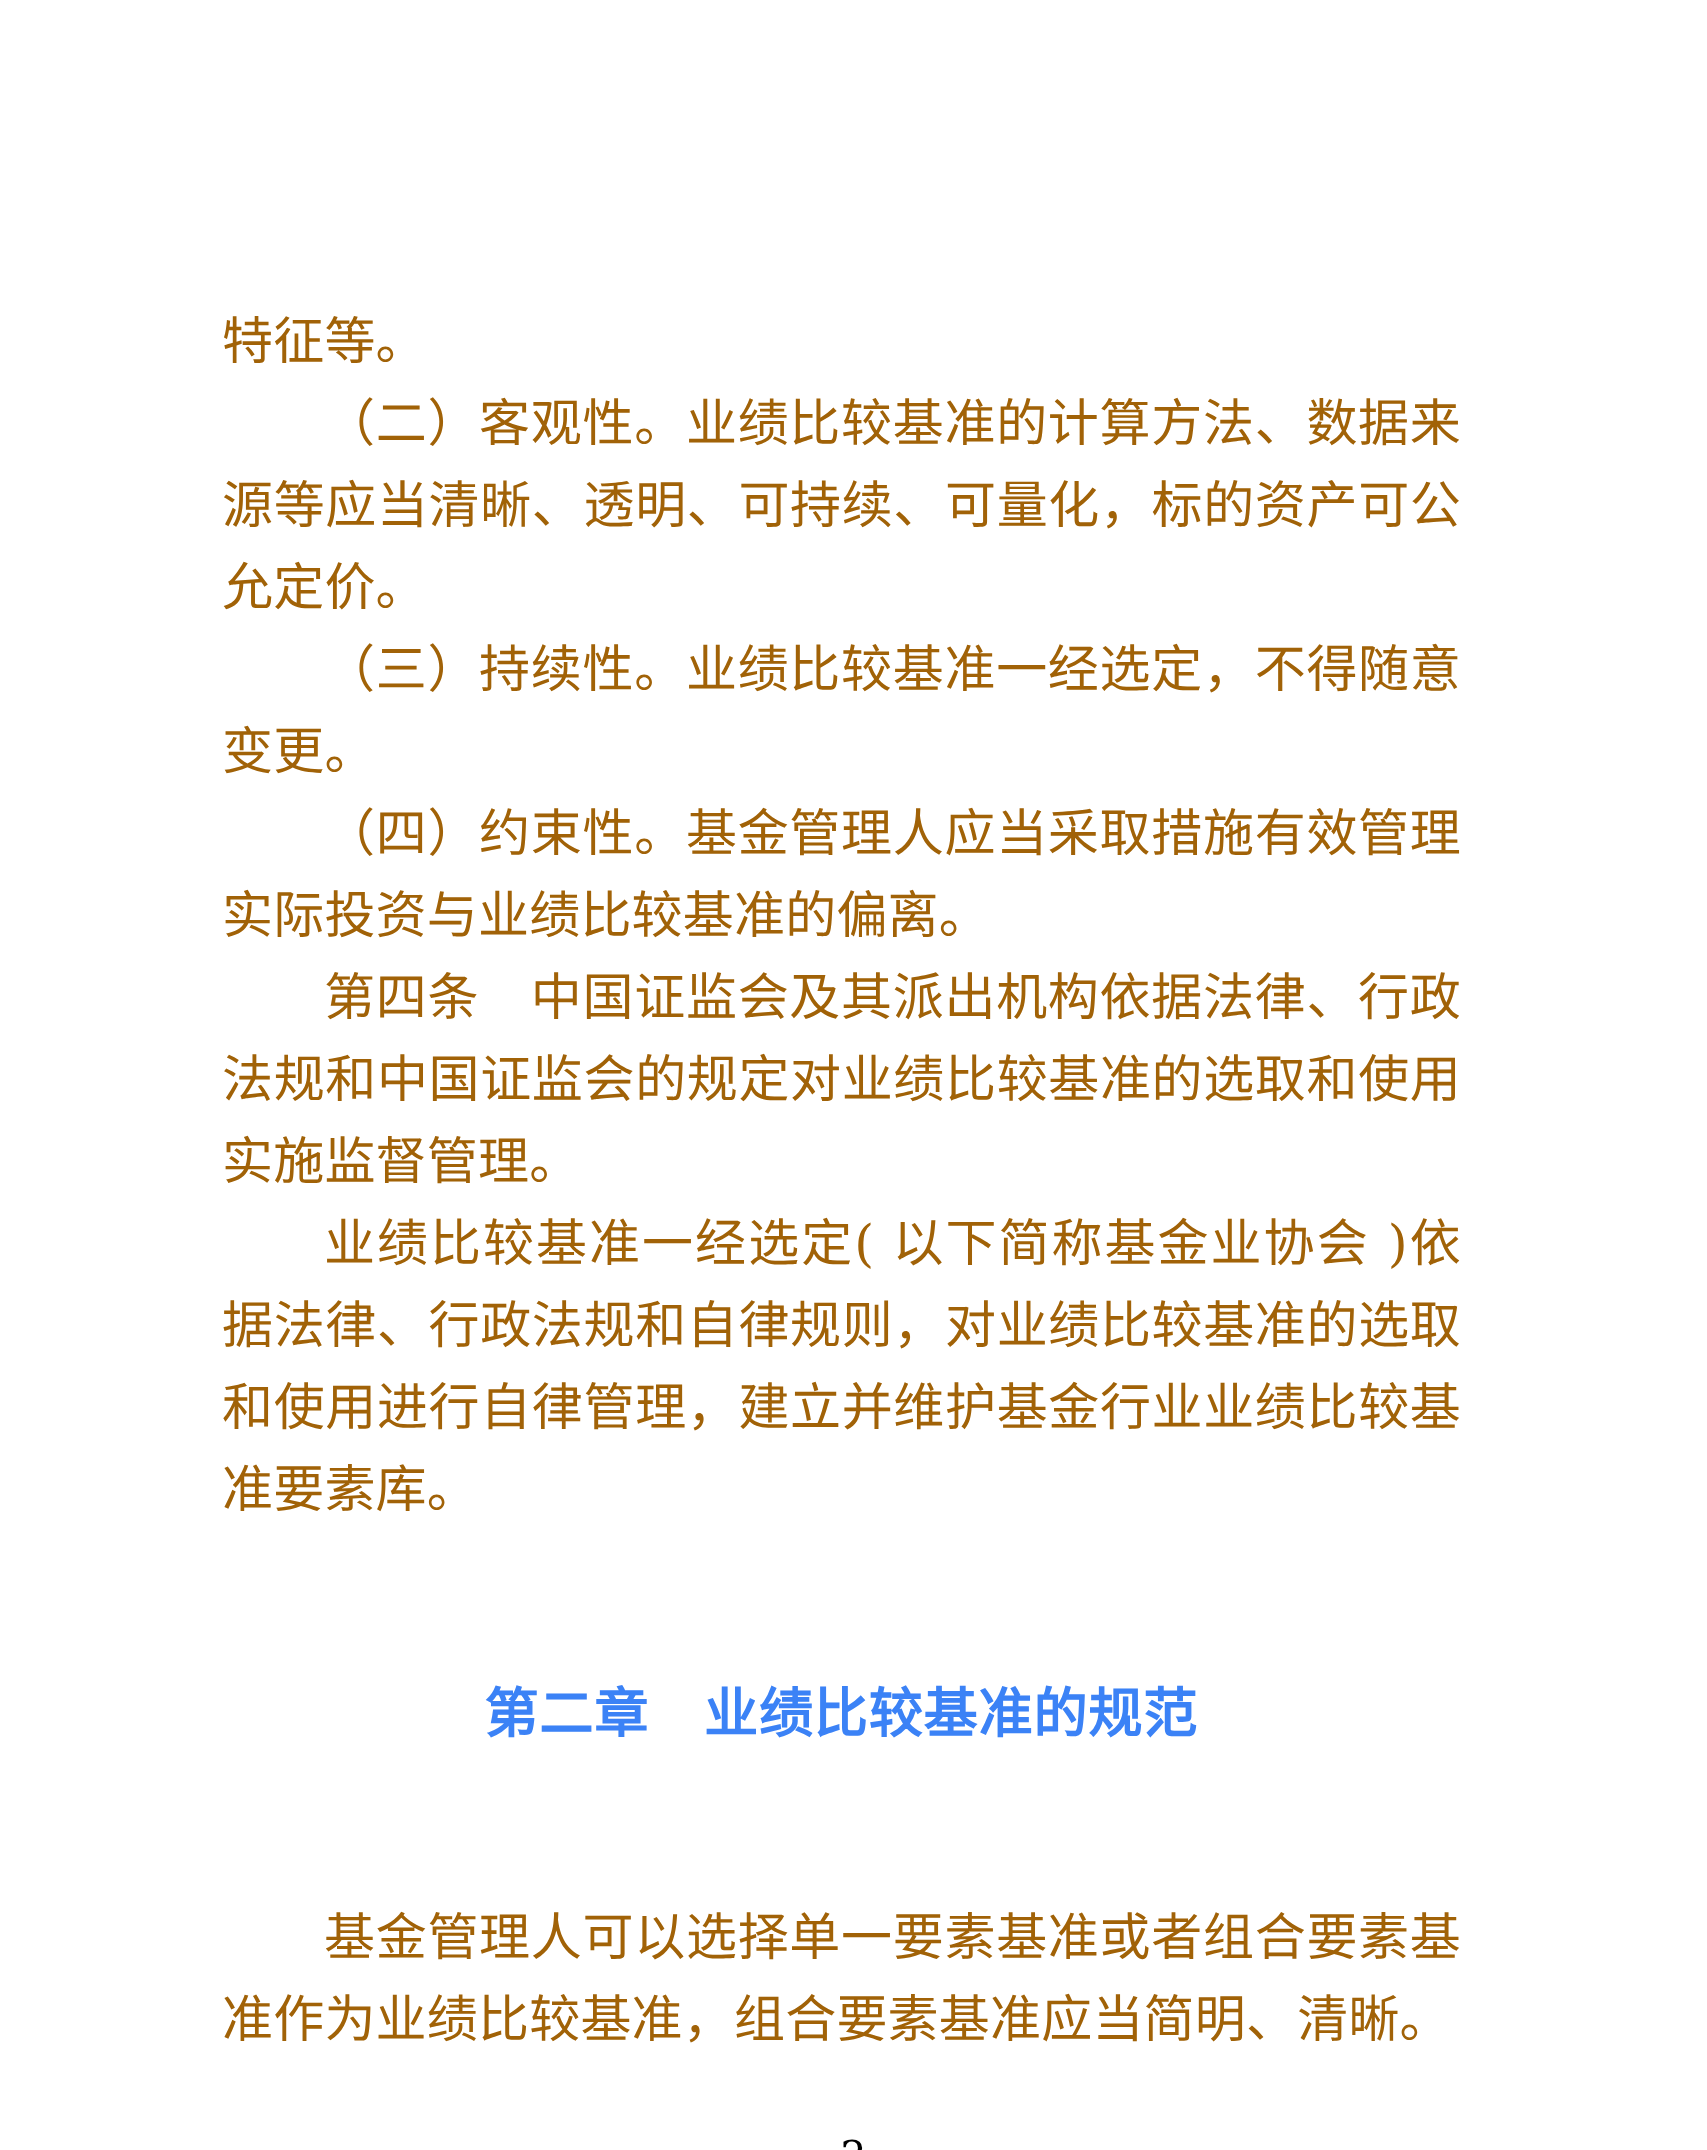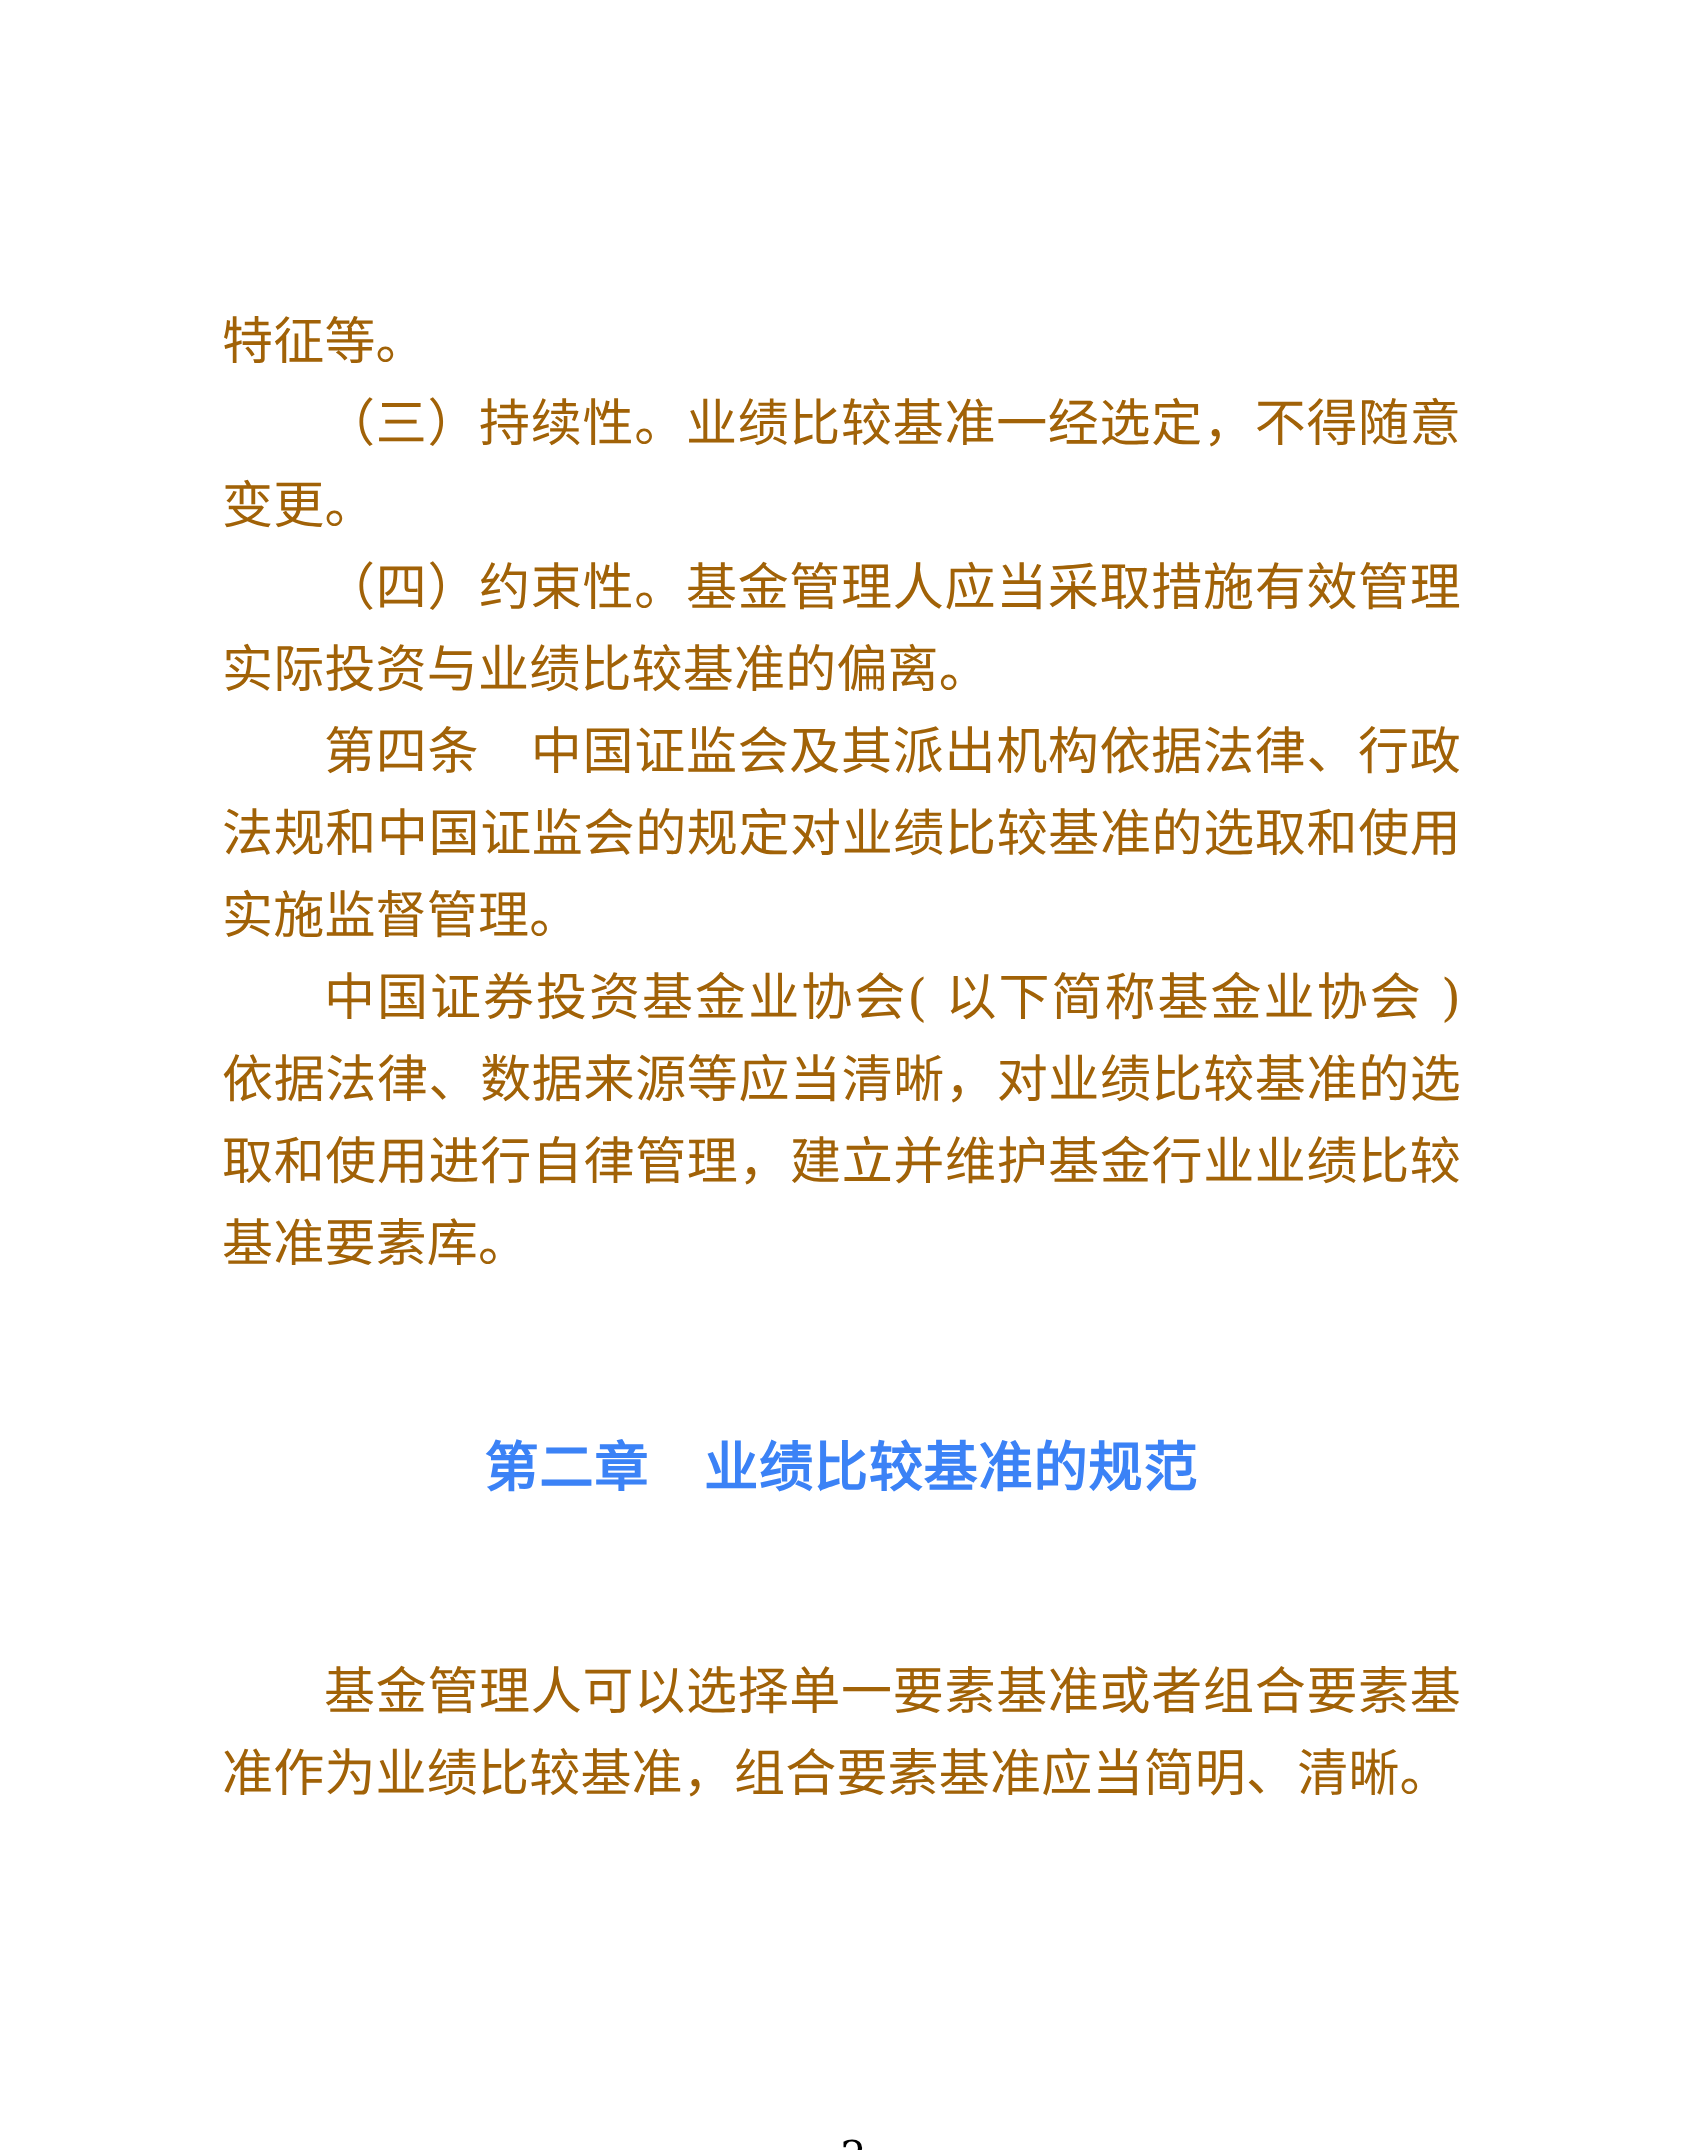--- a/index.html
+++ b/index.html
@@ -71,28 +71,29 @@
 </style>
 </head>
 <body>
 
 <div class="page">
 
   <div class="text-body">
 
     <p class="para">特征等。</p>
 
+    <p class="para indent">（二）客观性。业绩比较基准的计算方法、数据来源等应当清晰、透明、可持续、可量化，标的资产可公允定价。</p>
 
     <p class="para indent">（三）持续性。业绩比较基准一经选定，不得随意变更。</p>
 
     <p class="para indent">（四）约束性。基金管理人应当采取措施有效管理实际投资与业绩比较基准的偏离。</p>
 
     <p class="para indent">第四条　中国证监会及其派出机构依据法律、行政法规和中国证监会的规定对业绩比较基准的选取和使用实施监督管理。</p>
 
-    <p class="para indent">中国证券投资基金业协会( 以下简称基金业协会 )依据法律、数据来源等应当清晰，对业绩比较基准的选取和使用进行自律管理，建立并维护基金行业业绩比较基准要素库。</p>
+    <p class="para indent">业绩比较基准一经选定( 以下简称基金业协会 )依据法律、行政法规和自律规则，对业绩比较基准的选取和使用进行自律管理，建立并维护基金行业业绩比较基准要素库。</p>
 
     <div class="spacer-heading-top"></div>
 
     <h2 class="chapter-heading">第二章　业绩比较基准的规范</h2>
 
     <div class="spacer-heading-bottom"></div>
 
 
     <p class="para indent">基金管理人可以选择单一要素基准或者组合要素基准作为业绩比较基准，组合要素基准应当简明、清晰。</p>
 

